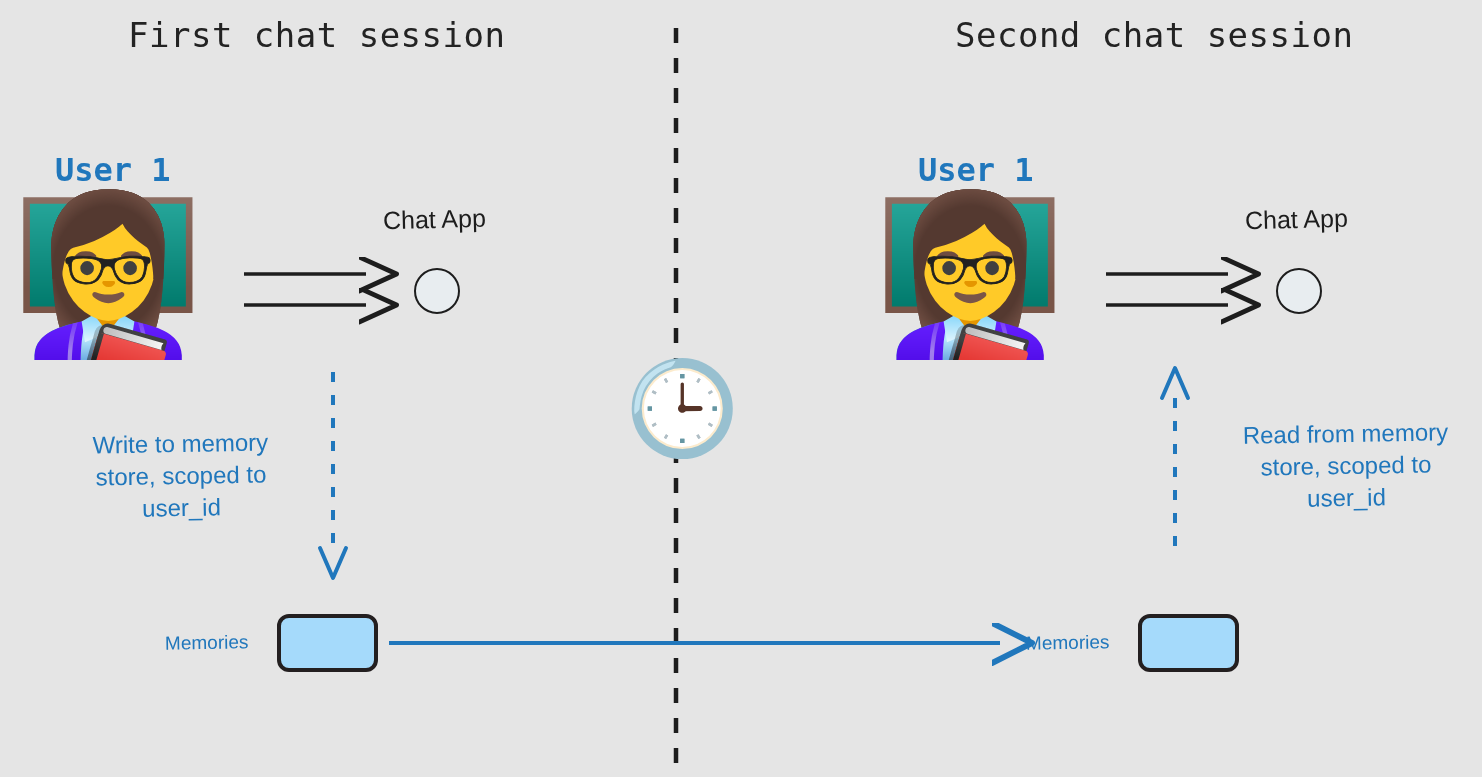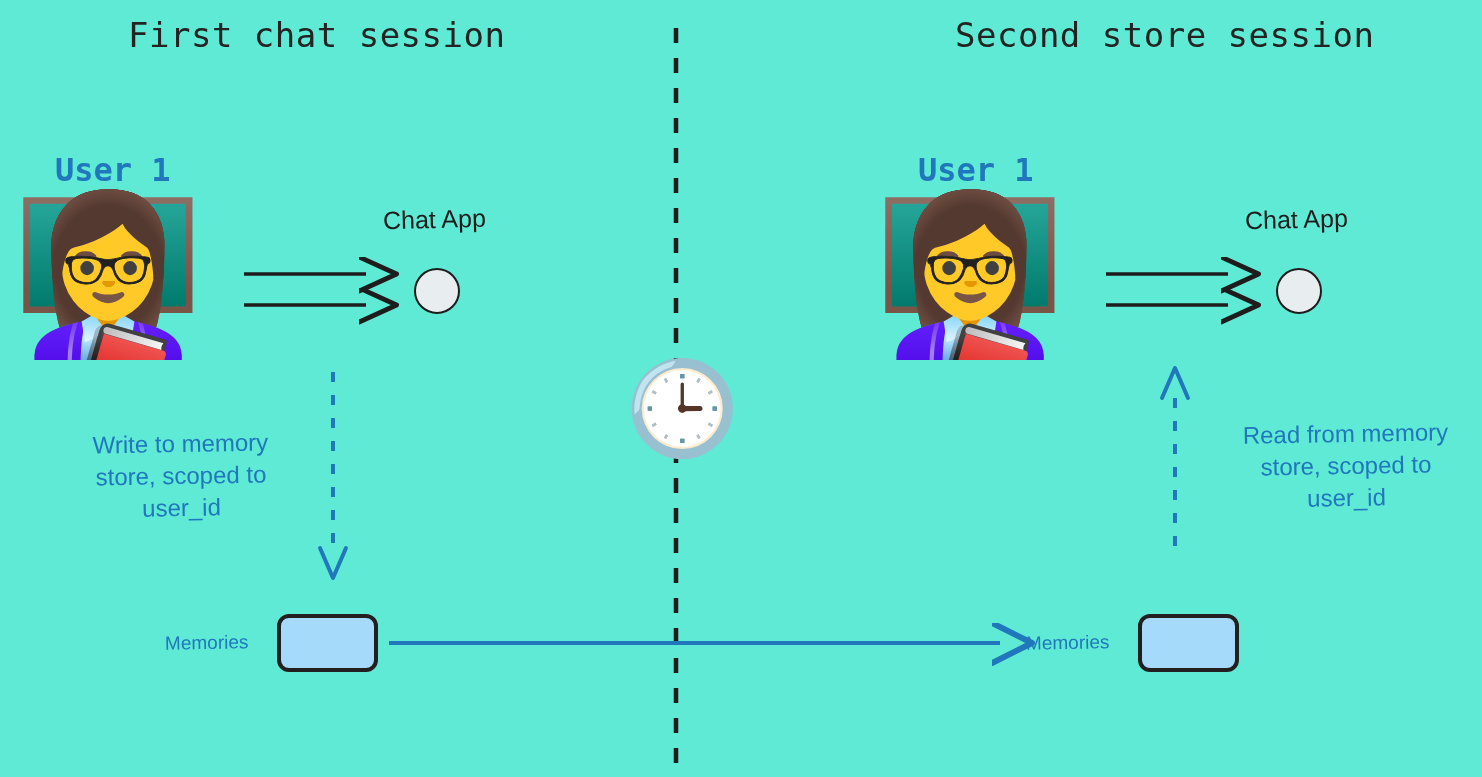--- a/index.html
+++ b/index.html
@@ -7,21 +7,21 @@
     padding: 0;
     background: #ffffff;
   }
   body {
     font-family: "Liberation Sans", sans-serif;
   }
   #canvas {
     position: relative;
     width: 1482px;
     height: 777px;
-    background: #5eead4;
+    background: #e5e5e5;
     overflow: hidden;
   }
   .abs { position: absolute; }
 
   
   .session-title {
     font-family: "DejaVu Sans Mono", "Liberation Mono", monospace;
     font-size: 34px;
     font-weight: 400;
     color: #232323;
@@ -161,21 +161,21 @@
     <div>store, scoped to</div>
     <div>user_id</div>
   </div>
 
   <div class="abs memories-label" style="left:165px; top:632px;">Memories</div>
 
   <div class="abs mem-box" style="left:277px; top:614px;"></div>
 
   <div class="abs emoji-clock" style="left:625px; top:362px;">🕒</div>
 
-  <div class="abs session-title" style="left:955px; top:15px;">Second store session</div>
+  <div class="abs session-title" style="left:955px; top:15px;">Second chat session</div>
 
   <div class="abs user-label" style="left:885px; top:151px;">User 1</div>
 
   <div class="abs emoji-person" style="left:874px; top:198px;">👩‍🏫</div>
 
   <div class="abs chat-app-label" style="left:1245px; top:205px;">Chat App</div>
 
   <div class="abs app-circle" style="left:1276px; top:268px;"></div>
 
   <div class="abs note-text" style="left:1215px; top:418px; width:262px;">

